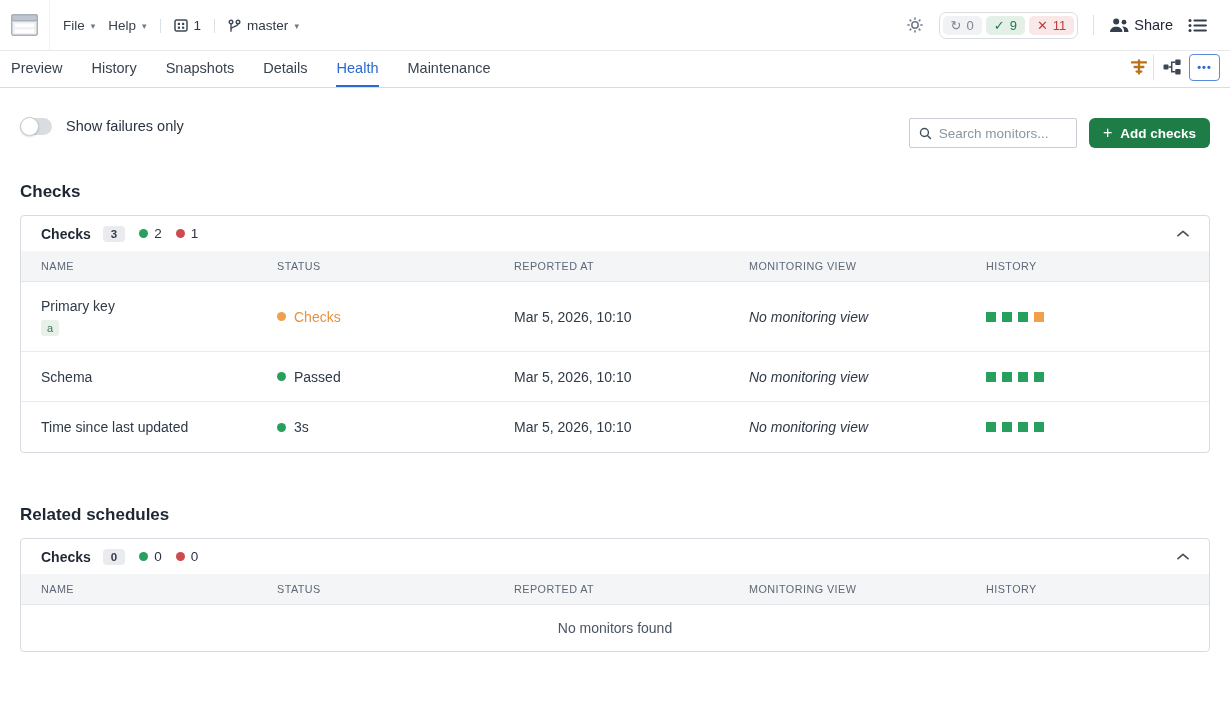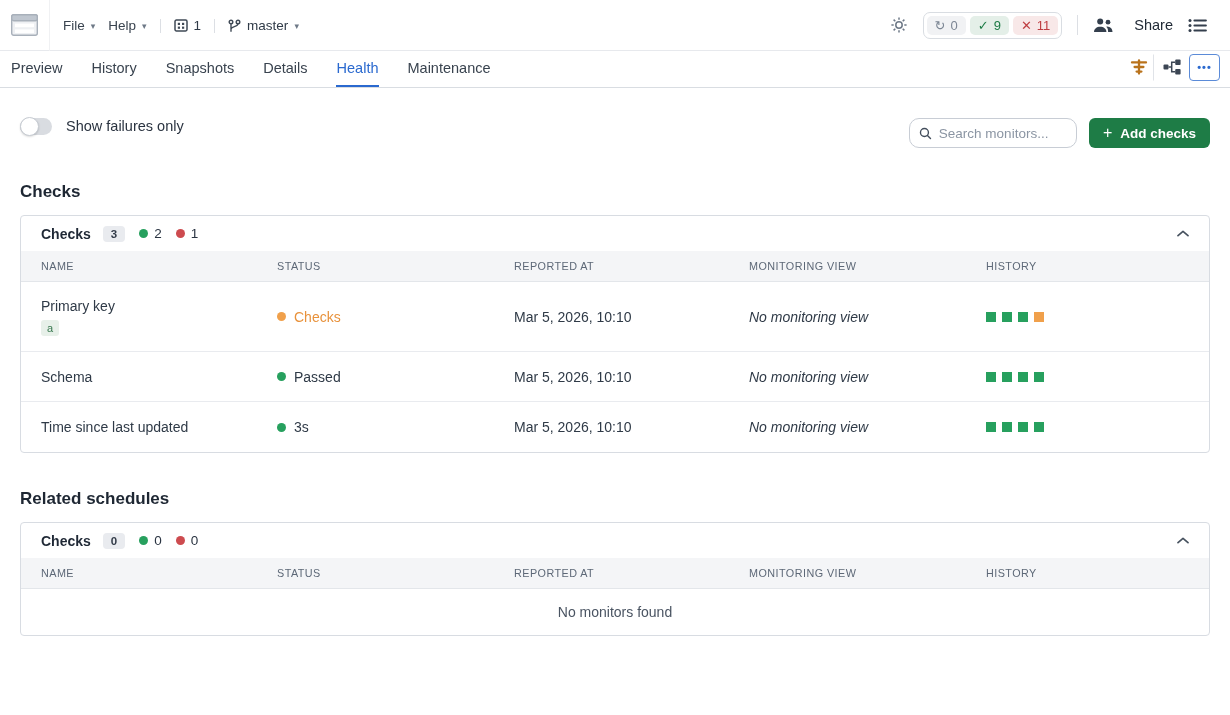--- a/index.html
+++ b/index.html
@@ -23,21 +23,21 @@
   .env, .branch { display:flex; align-items:center; gap:6px; font-size:13.5px; color:#2f3a47; cursor:pointer; }
   .tb-right { margin-left:auto; display:flex; align-items:center; gap:15px; padding-right:23px; }
   .icon-btn { cursor:pointer; display:flex; align-items:center; }
   .pill-group { display:flex; gap:4px; border:1px solid #d9dde2; border-radius:7px; padding:3px; cursor:pointer; }
   .pill { display:flex; align-items:center; gap:5px; border-radius:5px; padding:2px 8px; font-size:13px; }
   .pill-gray { background:#f1f2f4; color:#7c8694; }
   .pill-green { background:#e4efe8; color:#1d7c46; }
   .pill-red { background:#f8e8e8; color:#bf3d41; }
   .pill .glyph { font-size:13px; }
   .vdiv.tall { height:20px; }
-  .share-btn { display:flex; align-items:center; gap:20px; font-size:14.5px; color:#222b37; cursor:pointer; }
+  .share-btn { display:flex; align-items:center; gap:4px; font-size:14.5px; color:#222b37; cursor:pointer; }
 
   
   .tabbar { height:37px; display:flex; align-items:stretch; border-bottom:1px solid #d9dde2; padding:0 10px; }
   .tabs { display:flex; }
   .tab { font-size:14.5px; color:#39434f; line-height:34px; margin-right:27px;
     border-bottom:2px solid transparent; cursor:pointer; padding:0 1px; }
   .tab.active { color:#2a69cf; border-bottom-color:#2a69cf; }
   .tab-actions { margin-left:auto; display:flex; align-items:center; gap:2px; padding-bottom:4px; }
   .ta-btn { width:31px; height:27px; display:flex; align-items:center; justify-content:center;
     cursor:pointer; border:1px solid transparent; }
@@ -47,32 +47,32 @@
 
   
   .content { padding:0 20px; }
   .filter-row { margin-top:30px; display:flex; align-items:flex-start; }
   .toggle { width:32px; height:17px; border-radius:9px; background:#d9dce1; position:relative;
     display:inline-block; cursor:pointer; flex:none; }
   .knob { position:absolute; left:0px; top:-1px; width:19px; height:19px; border-radius:50%;
     background:#fff; border:1px solid #c6cbd2; box-shadow:0 1px 2px rgba(0,0,0,.15); }
   .toggle-label { margin-left:14px; font-size:14.5px; color:#2a3340; }
   .spacer { flex:1; }
-  .search-box { width:168px; height:30px; border:1px solid #c8cdd5; border-radius:10px;
+  .search-box { width:168px; height:30px; border:1px solid #c8cdd5; border-radius:2px;
     display:flex; align-items:center; padding:0 9px; gap:7px; background:#fff; }
   .search-box input { border:none; outline:none; width:100%; font-size:13.5px; color:#2f3a47;
     font-family:inherit; background:transparent; }
   .search-box input::placeholder { color:#8b95a3; }
   .add-btn { margin-left:12px; height:30px; background:#1e7c46; color:#fff; border:none;
     border-radius:6px; font-size:13.5px; font-weight:600; display:flex; align-items:center;
     gap:8px; padding:0 14px; cursor:pointer; font-family:inherit; }
   .add-btn .plus { font-size:16px; font-weight:400; line-height:1; }
 
   .section-heading { margin-top:34px; font-size:17px; font-weight:700; color:#1e2733; }
-  .section-heading.second { margin-top:36px; }
+  .section-heading.second { margin-top:52px; }
 
   .card { margin-top:13px; border:1px solid #d8dce2; border-radius:4px; background:#fff; }
   .card-head { height:35px; display:flex; align-items:center; padding:0 20px; cursor:pointer; }
   .card-title { font-weight:700; font-size:14px; color:#1f2835; }
   .count-badge { background:#e9ebef; border-radius:4px; font-size:11.5px; color:#333c49;
     padding:2px 8px; font-weight:600; margin-left:12px; }
   .stat { display:flex; align-items:center; gap:6px; margin-left:14px; font-size:13.5px; color:#2a3442; }
   .dot { display:inline-block; border-radius:50%; }
   .dot-sm { width:9px; height:9px; }
   .dot[data-color="green"], .hdot[data-color="green"] { background:#27a05e; }

